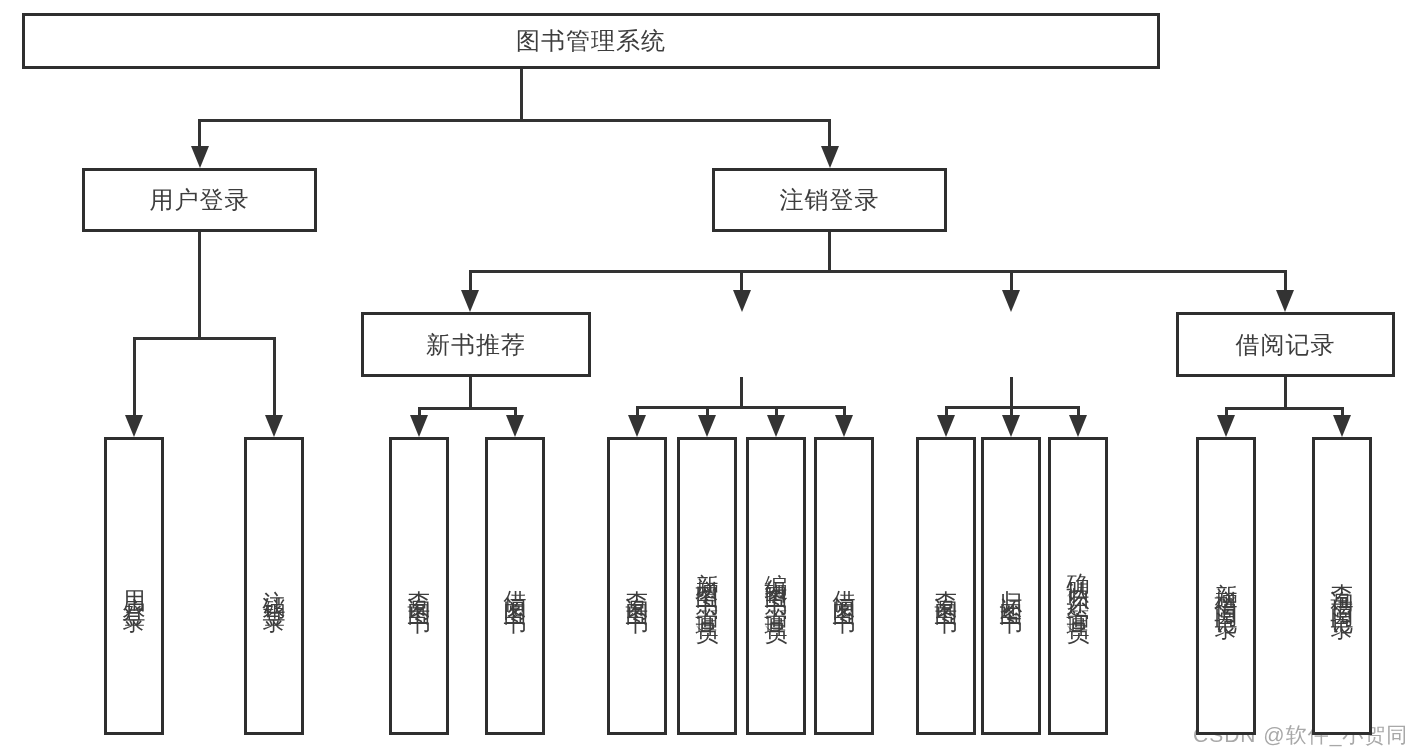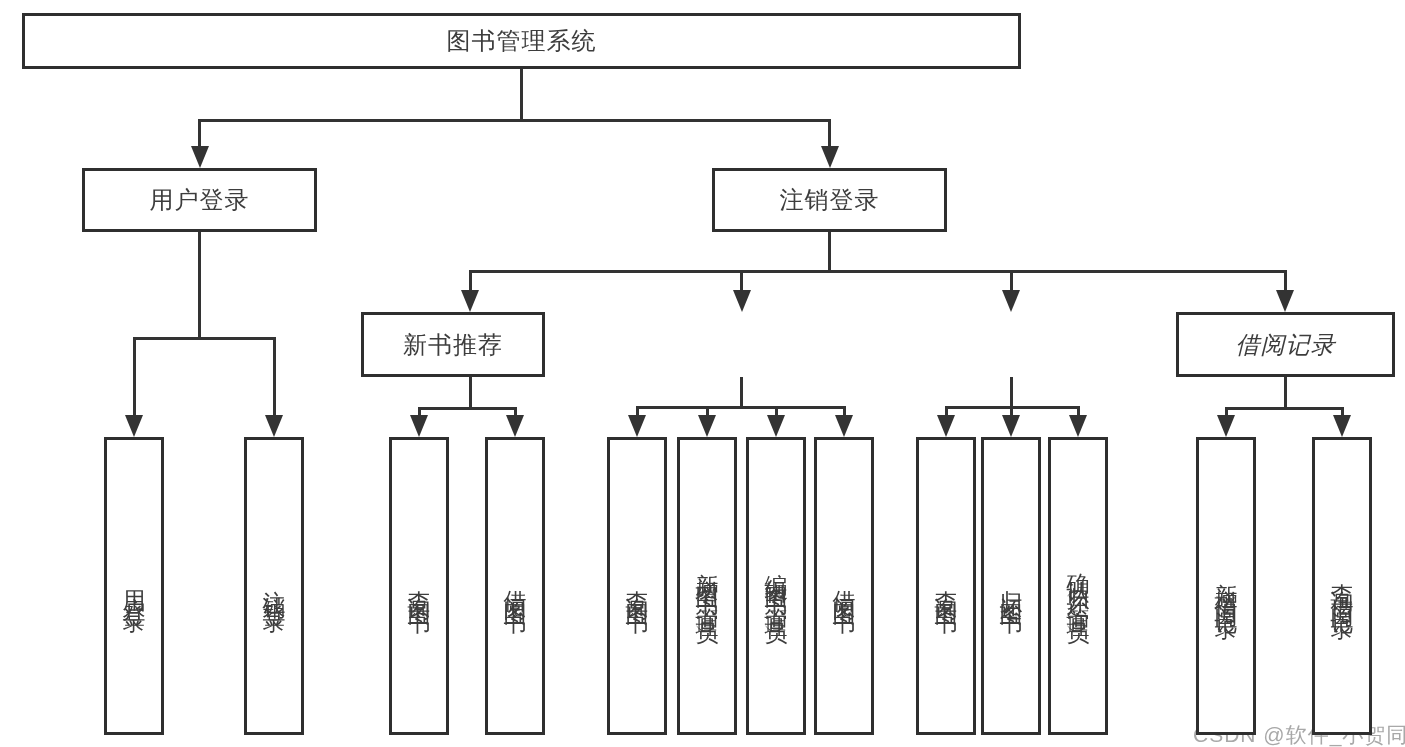--- a/index.html
+++ b/index.html
@@ -105,33 +105,33 @@
     <div class="line" style="left: 1009.5px; top: 407px; width: 3px; height: 8px;"></div>
     <div class="arrowhead" style="left: 1002px; top: 415px;"></div>
     <div class="line" style="left: 1076.5px; top: 407px; width: 3px; height: 8px;"></div>
     <div class="arrowhead" style="left: 1069px; top: 415px;"></div>
     <div class="line" style="left: 1283.5px; top: 377px; width: 3px; height: 32.5px;"></div>
     <div class="line" style="left: 1224.5px; top: 406.5px; width: 119px; height: 3px;"></div>
     <div class="line" style="left: 1224.5px; top: 408px; width: 3px; height: 7px;"></div>
     <div class="arrowhead" style="left: 1217px; top: 415px;"></div>
     <div class="line" style="left: 1340.5px; top: 408px; width: 3px; height: 7px;"></div>
     <div class="arrowhead" style="left: 1333px; top: 415px;"></div>
-    <div class="node h" style="left: 22px; top: 13px; width: 999px; height: 56px;">
+    <div class="node h" style="left: 22px; top: 13px; width: 1138px; height: 56px;">
       <span class="node-label">图书管理系统</span>
     </div>
     <div class="node h" style="left: 82px; top: 168px; width: 235px; height: 64px;">
       <span class="node-label">用户登录</span>
     </div>
     <div class="node h" style="left: 712px; top: 168px; width: 235px; height: 64px;">
       <span class="node-label">注销登录</span>
     </div>
-    <div class="node h" style="left: 361px; top: 312px; width: 184px; height: 65px;">
+    <div class="node h" style="left: 361px; top: 312px; width: 230px; height: 65px;">
       <span class="node-label">新书推荐</span>
     </div>
-    <div class="node h" style="left: 1176px; top: 312px; width: 219px; height: 65px; font-style: italic;">
+    <div class="node h" style="left: 1176px; top: 312px; width: 219px; height: 65px;">
       <span class="node-label">借阅记录</span>
     </div>
     <div class="node v" style="left: 104px; top: 437px; width: 60px; height: 298px;">
       <span class="node-label">用户登录</span>
     </div>
     <div class="node v" style="left: 244px; top: 437px; width: 60px; height: 298px;">
       <span class="node-label">注销登录</span>
     </div>
     <div class="node v" style="left: 389px; top: 437px; width: 60px; height: 298px;">
       <span class="node-label">查询图书</span>

